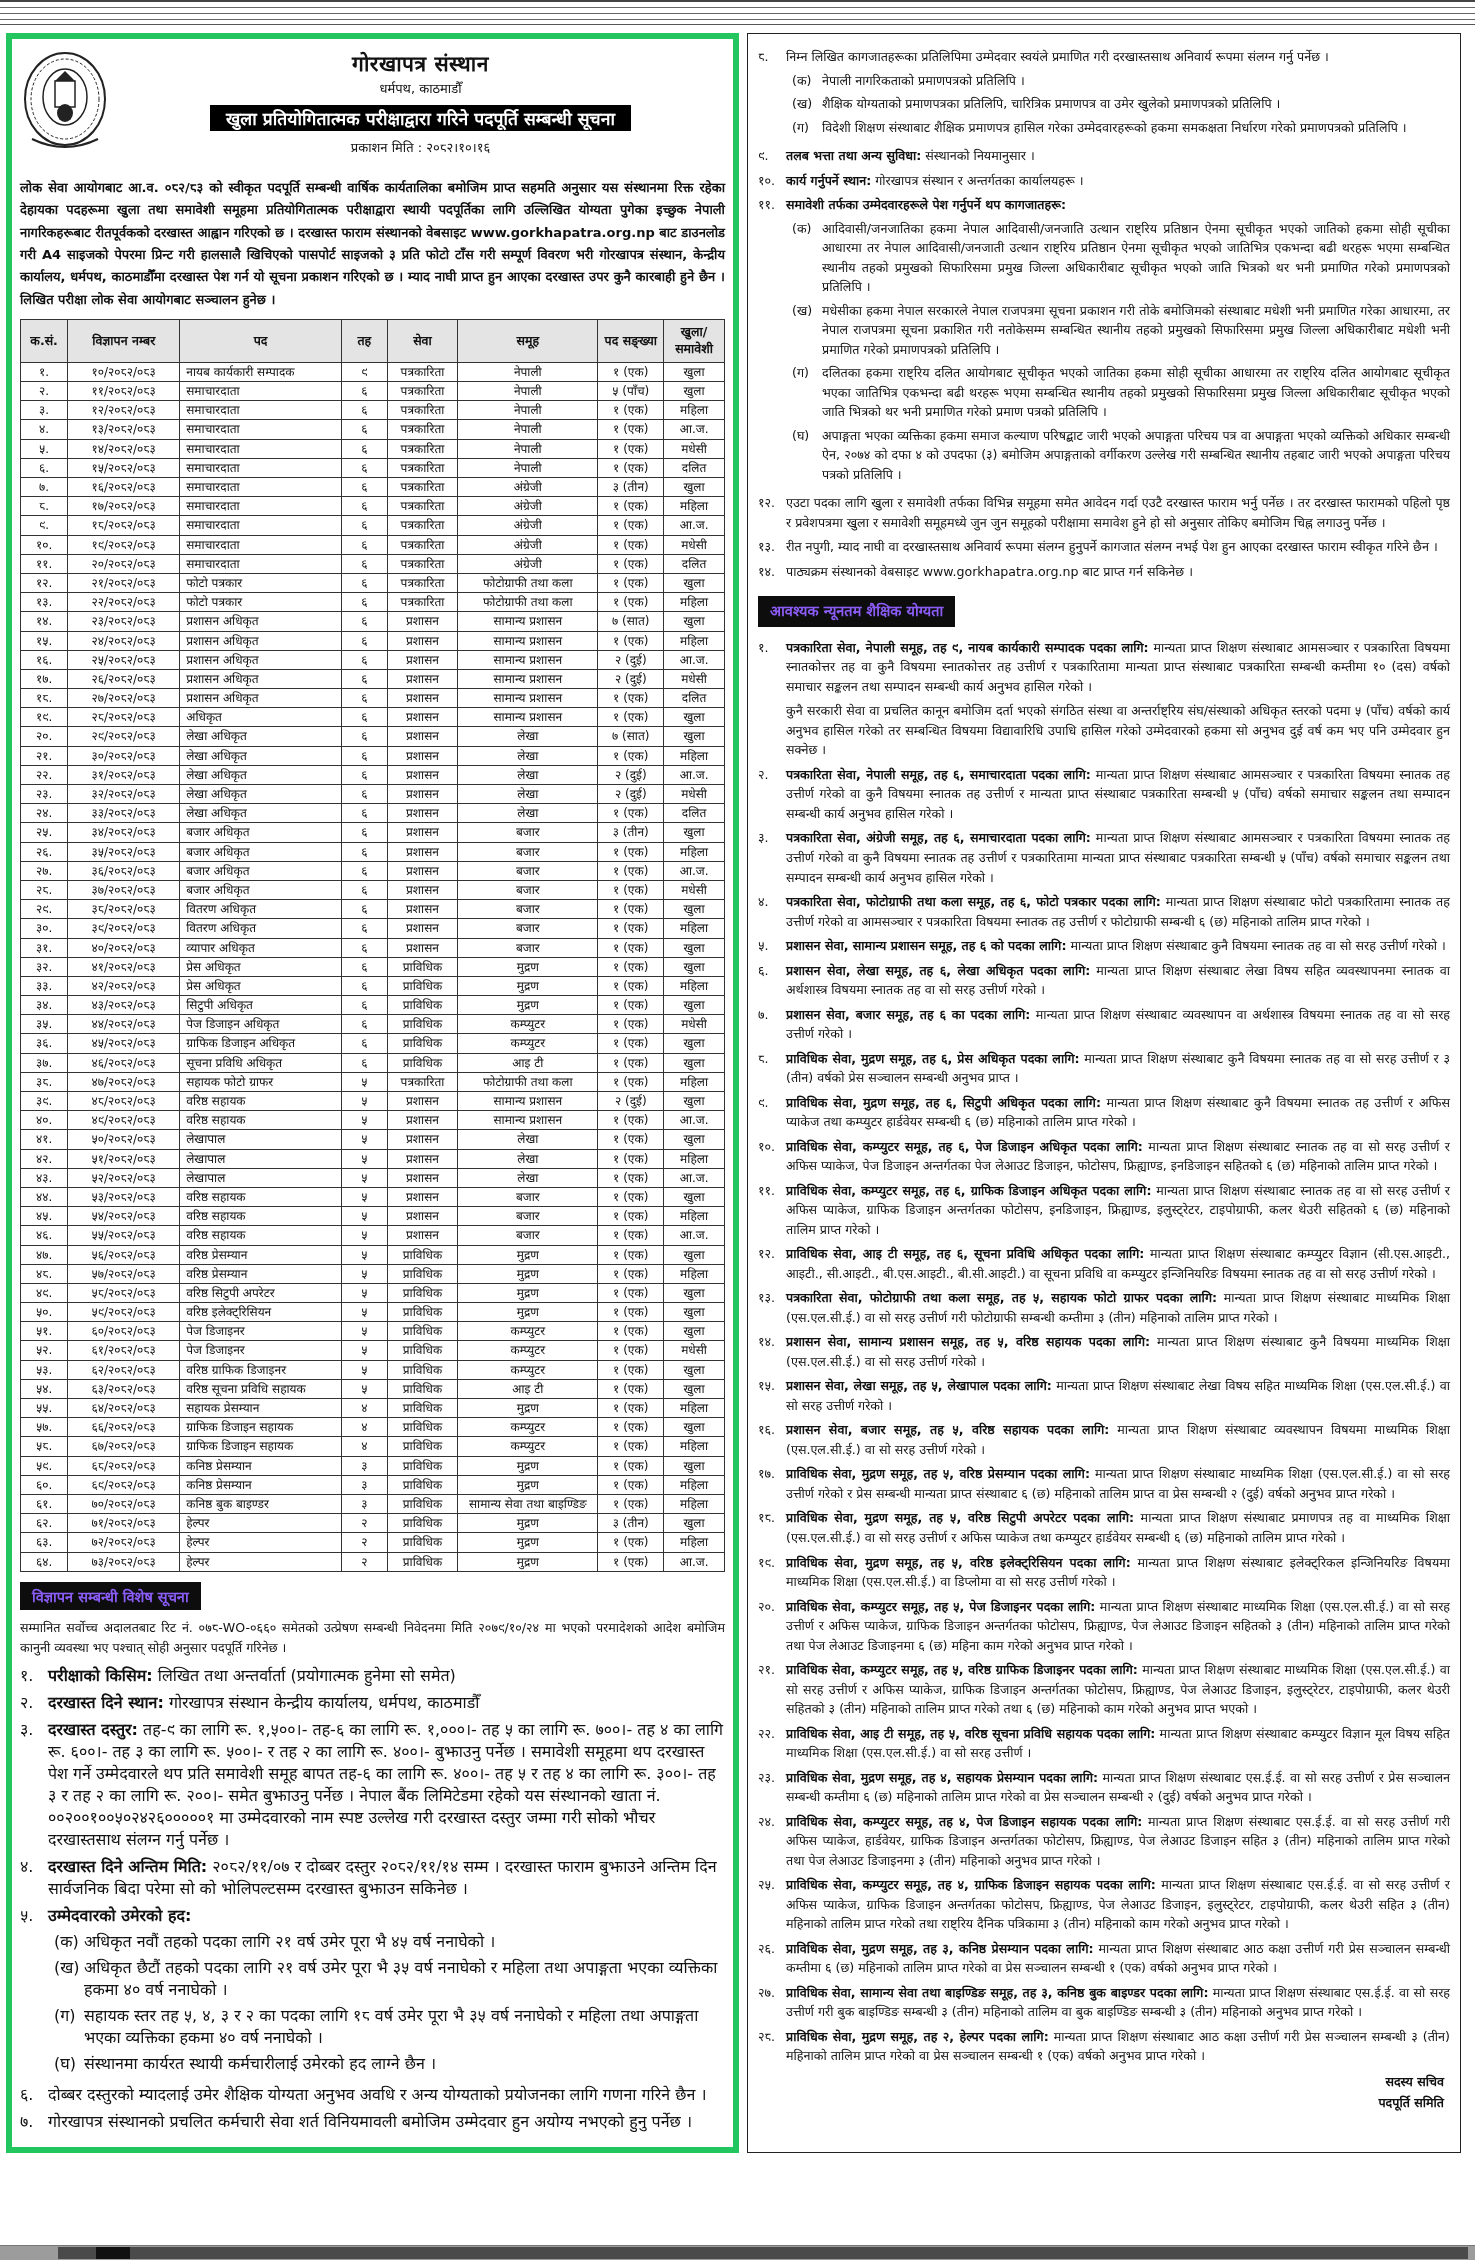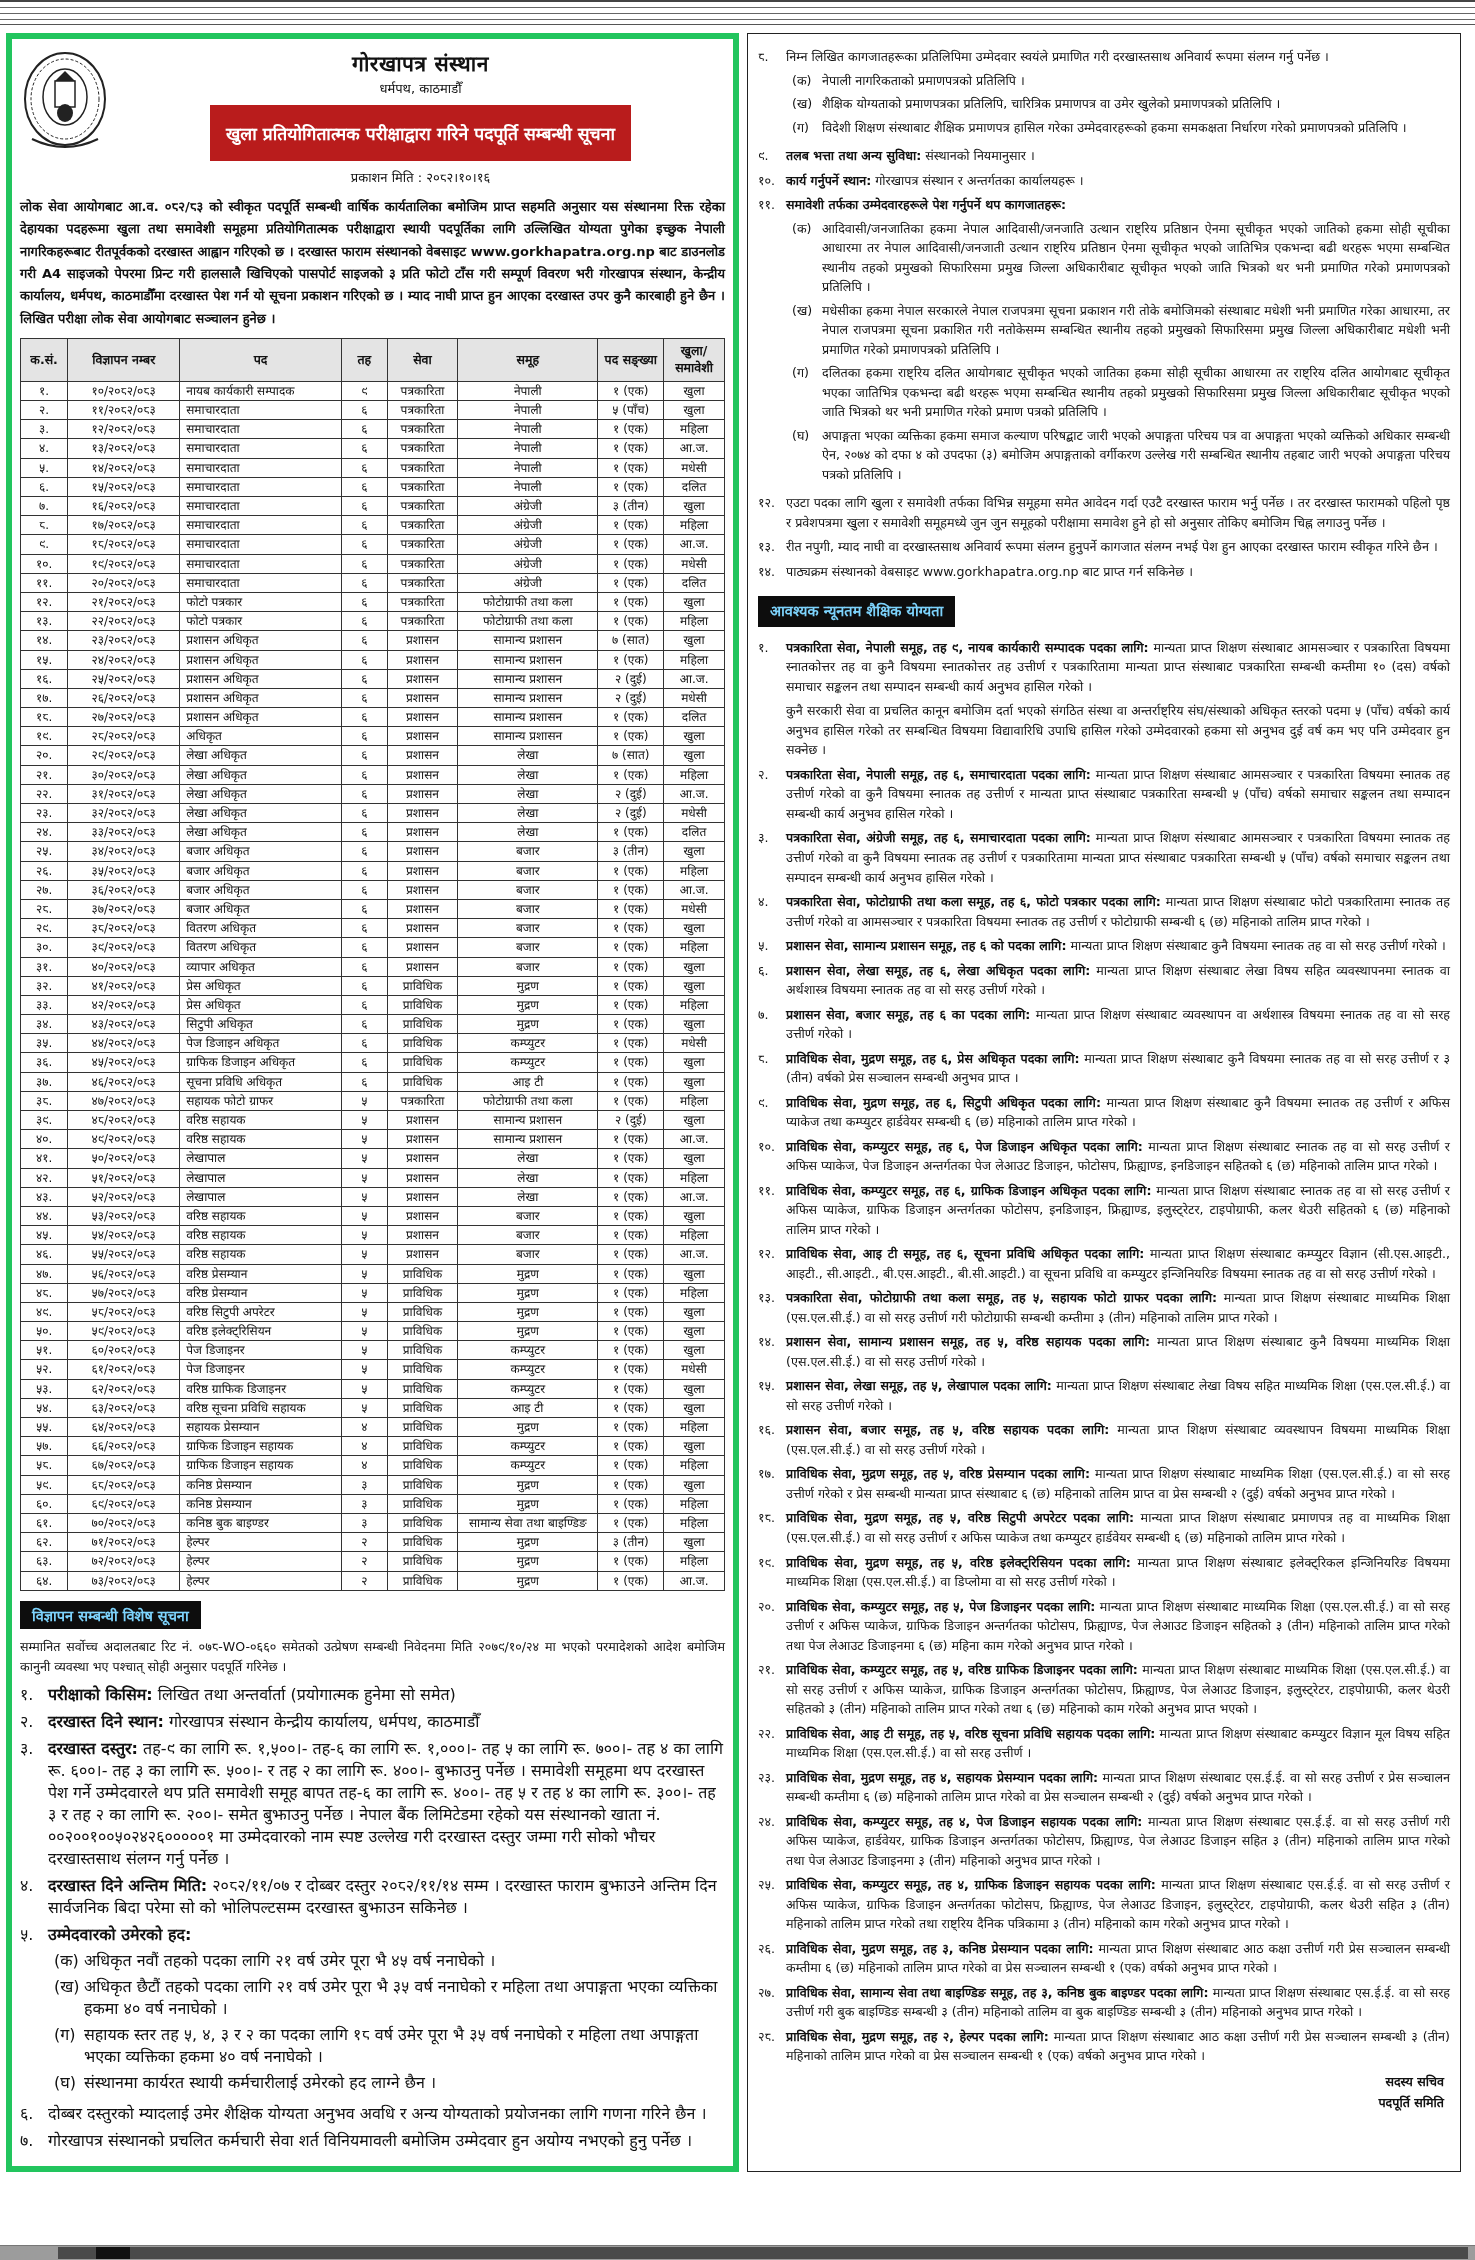--- a/index.html
+++ b/index.html
@@ -9,34 +9,34 @@
   .page{display:flex;align-items:stretch;padding:4px 6px 18px 6px;box-sizing:border-box;gap:8px;}
   .col{box-sizing:border-box;}
   .col-left{width:733px;border:6px solid #22c55e;padding:6px 8px 10px 8px;}
   .col-right{width:714px;border:1px solid #222;padding:8px 10px 10px 10px;font-size:12.6px;line-height:1.55;text-align:justify;}
 
   
   .masthead{position:relative;min-height:118px;padding-left:96px;text-align:center;margin-top:4px;}
   .seal{position:absolute;left:2px;top:2px;width:86px;height:104px;}
   .org-name{font-size:21px;font-weight:bold;letter-spacing:.5px;}
   .org-addr{font-size:13px;margin-top:2px;}
-  .banner{display:inline-block;background:#b91c1c;color:#fff;font-size:17.5px;font-weight:bold;
-    padding:16px 16px;margin-top:8px;}
+  .banner{display:inline-block;background:#000000;color:#fff;font-size:17.5px;font-weight:bold;
+    padding:1px 16px;margin-top:8px;}
   .pub-date{font-size:13px;font-weight:normal;margin-top:7px;}
 
   .intro{font-size:13px;line-height:1.72;text-align:justify;margin:10px 0 8px 0;font-weight:bold;}
 
   
   table.vac{border-collapse:collapse;width:100%;font-size:12px;border-radius:9px;}
   table.vac th,table.vac td{border:1px solid #333;padding:1px 3px;text-align:center;line-height:1.35;}
   table.vac th{background:#e4e4e4;font-weight:bold;font-size:12.5px;padding:4px 2px;}
   table.vac td.post{text-align:left;padding-left:6px;}
   .w-sn{width:44px}.w-adv{width:112px}.w-post{width:168px}.w-lvl{width:44px}.w-svc{width:68px}.w-grp{width:146px}.w-cnt{width:64px}.w-cat{width:58px}
 
-  .section-banner{display:inline-block;background:#0d0d0d;color:#7dd3fc;font-weight:bold;font-size:14.5px;padding:4px 12px;margin:10px 0 6px 0;}
+  .section-banner{display:inline-block;background:#0d0d0d;color:#8b5cf6;font-weight:bold;font-size:14.5px;padding:4px 12px;margin:10px 0 6px 0;}
   .lead-par{font-size:12.6px;line-height:1.6;text-align:justify;margin:2px 0 6px 0;}
 
   .item{display:flex;margin:5px 0;}
   .item .num{flex:none;width:28px;}
   .item .body{flex:1;}
   .item .lead{font-weight:bold;}
   .sub{display:flex;margin:4px 0 4px 6px;}
   .sub .snum{flex:none;width:30px;}
   .extra{margin-top:5px;}
 

